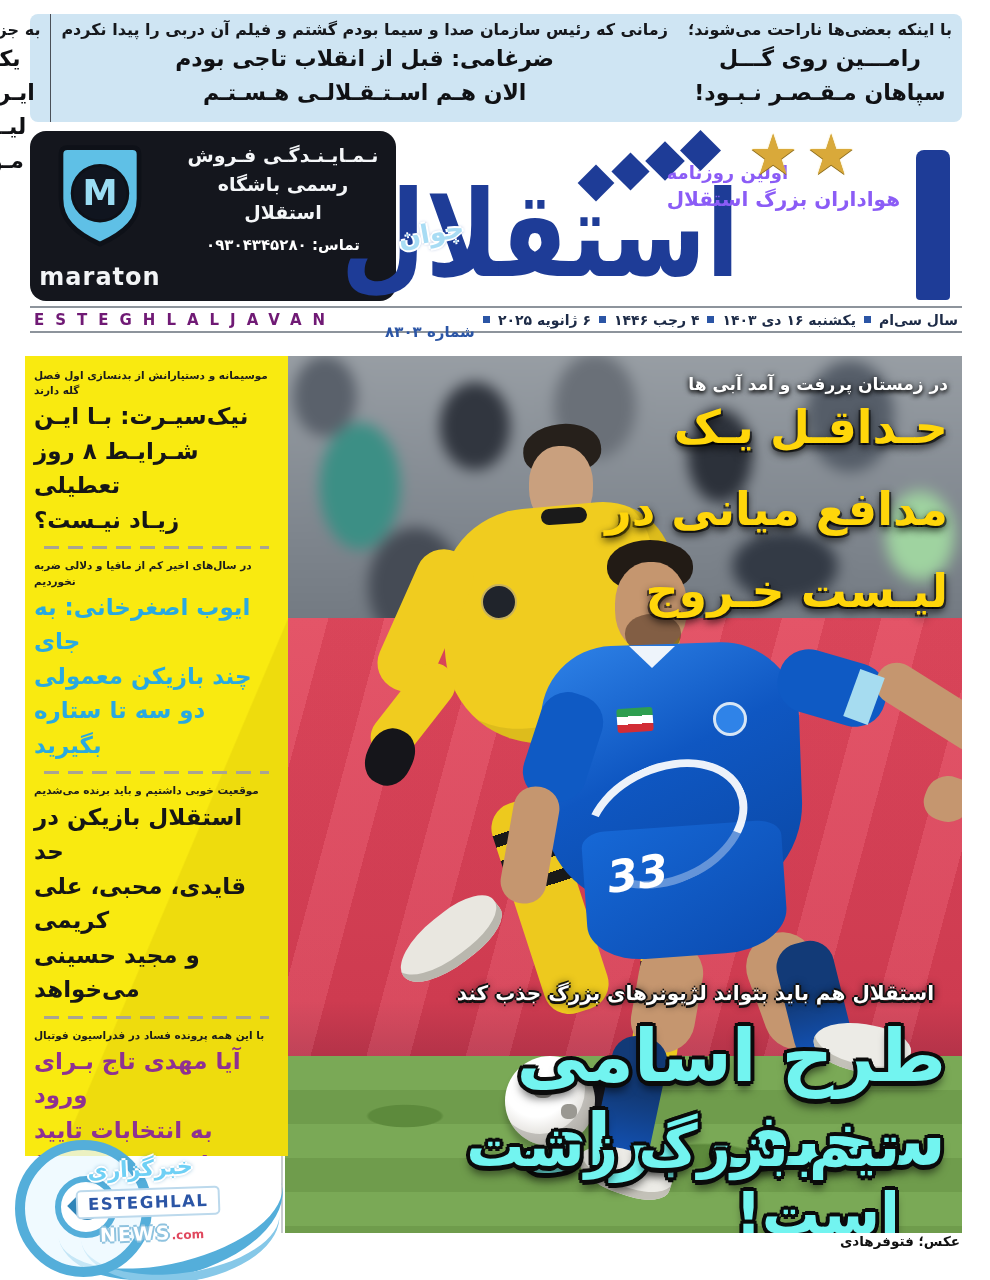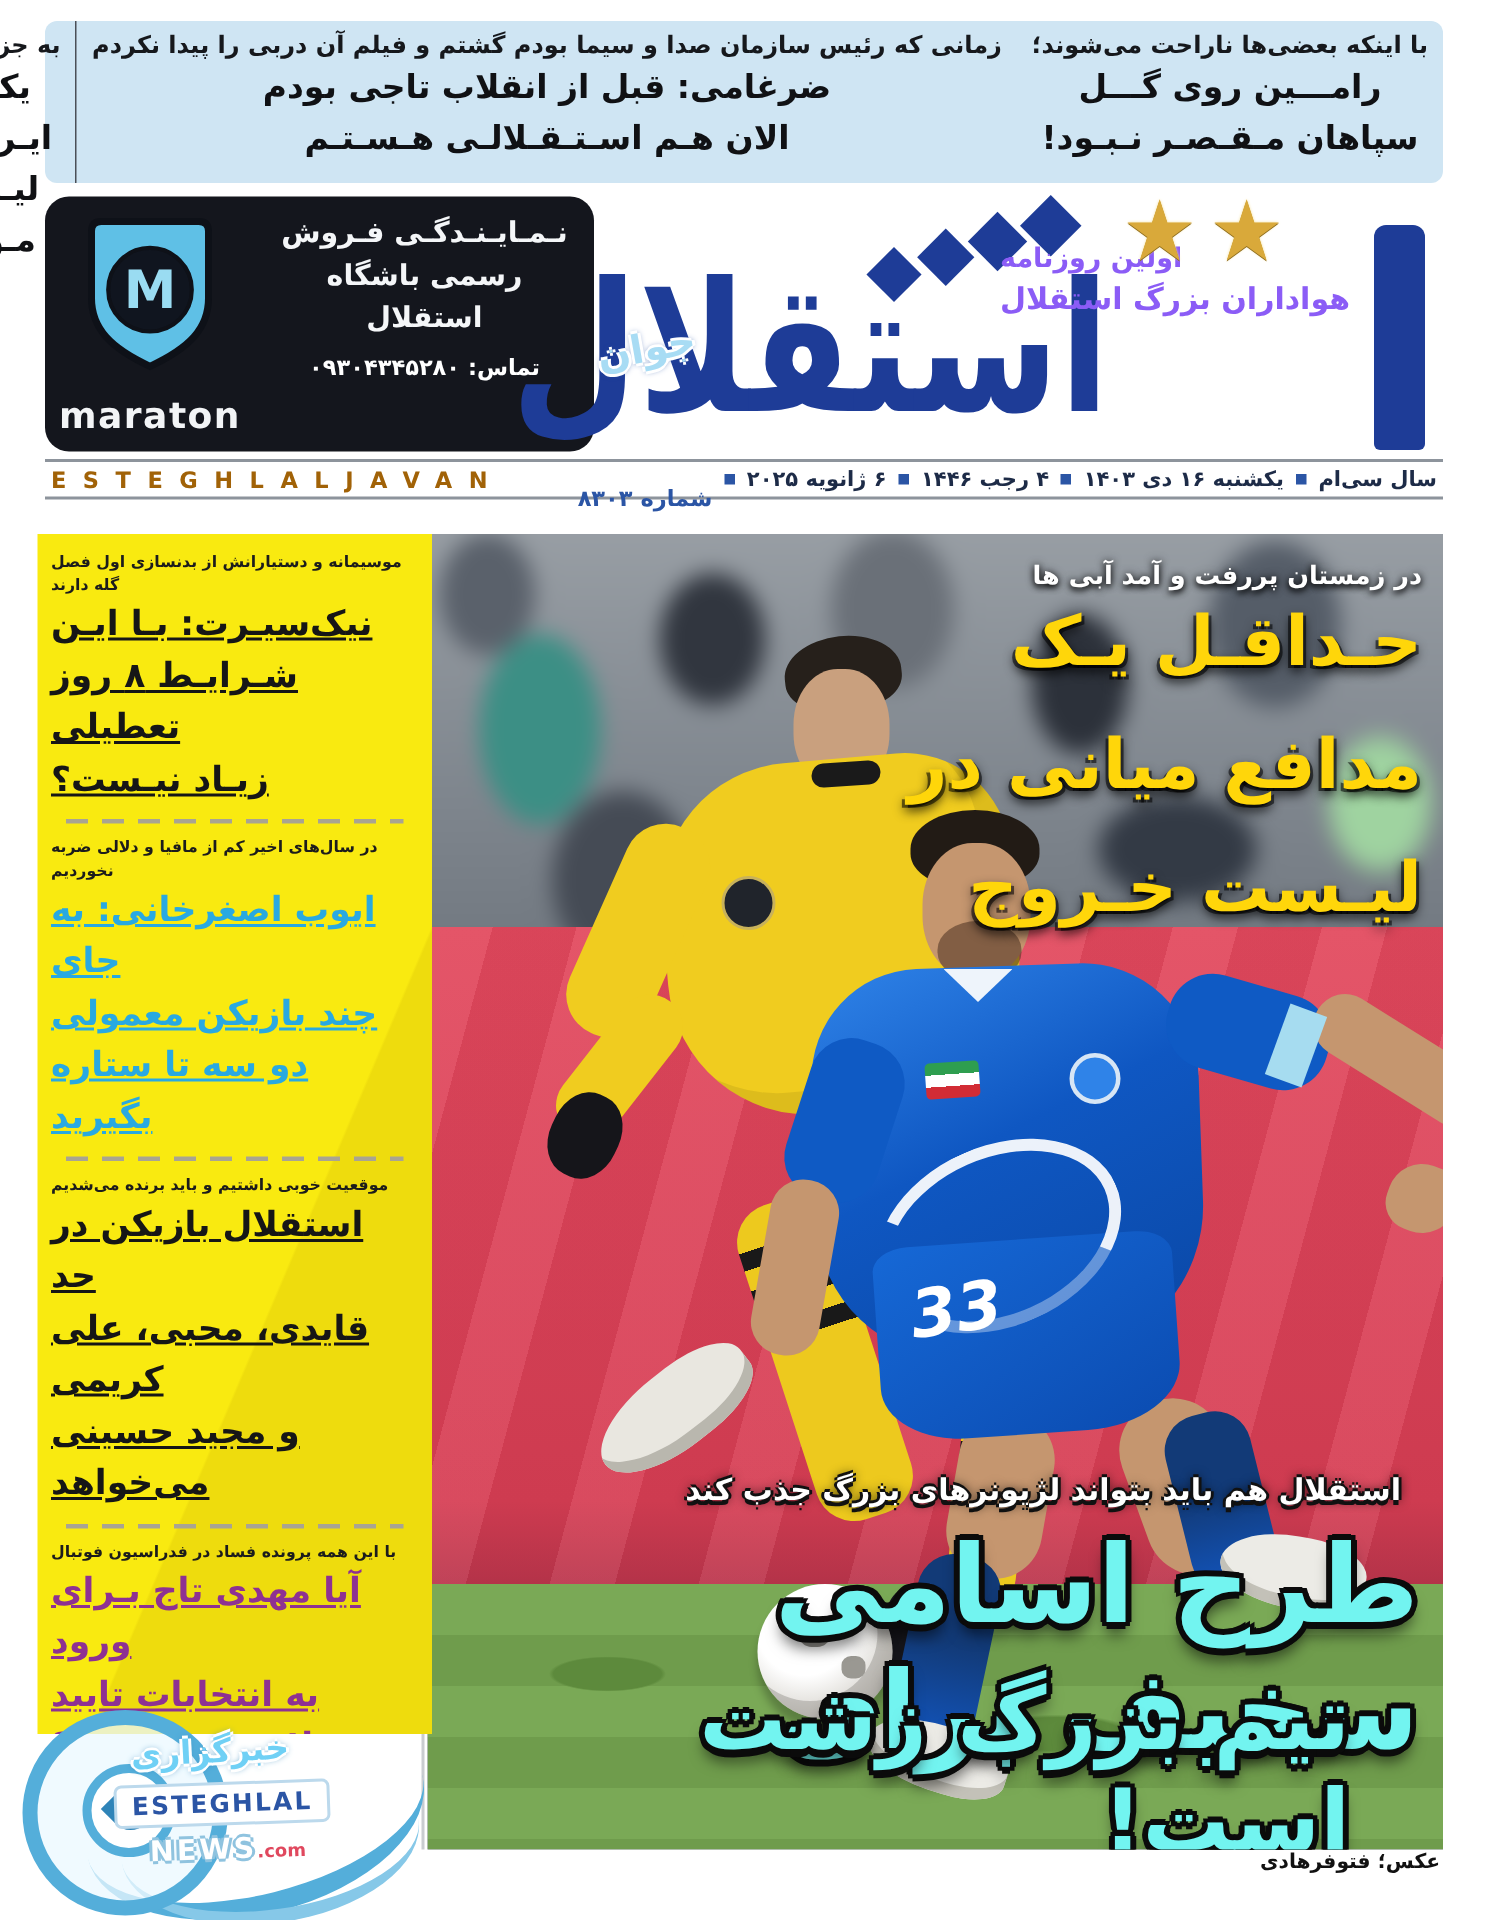--- a/index.html
+++ b/index.html
@@ -36,21 +36,21 @@
   .mh-tag{position:absolute;right:90px;top:160px;direction:rtl;text-align:left;color:#8b5cf6;z-index:2;}
   .mh-tag .t1{font-size:18px;font-weight:800;line-height:1.4;}
   .mh-tag .t2{font-size:20px;font-weight:800;line-height:1.4;}
   
   .dateline{position:absolute;left:30px;top:306px;width:932px;height:27px;
             border-top:2px solid #8d949c;border-bottom:2px solid #8d949c;
             display:flex;align-items:center;justify-content:space-between;direction:rtl;padding:0 4px;box-sizing:border-box;}
   .dl-fa{display:flex;align-items:center;gap:8px;font-size:14px;font-weight:800;color:#1d2b47;direction:rtl;}
   .dl-sq{width:7px;height:7px;background:#2b55a5;display:inline-block;}
   .dl-issue{color:#2b55a5;font-size:15px;font-weight:900;margin-top:24px;}
-  .dl-latin{color:#a16207;font-size:15px;font-weight:800;letter-spacing:11px;direction:ltr;}
+  .dl-latin{color:#701a75;font-size:15px;font-weight:800;letter-spacing:11px;direction:ltr;}
   
   .sidebar{position:absolute;left:25px;top:356px;width:263px;height:800px;
            background:linear-gradient(113deg,#f9ea10 62%,#eedc0d 62.3%);
            direction:rtl;text-align:left;padding:10px 9px;box-sizing:border-box;overflow:hidden;z-index:5;}
   .sb-kicker{font-size:10.5px;font-weight:800;color:#1c1c1c;line-height:1.45;margin:2px 0 1px 0;}
   .sb-hl{font-size:23px;font-weight:900;line-height:1.5;white-space:pre-line;letter-spacing:-0.5px;}
   .sb-div{height:3px;margin:9px 10px;
           background:repeating-linear-gradient(90deg,#a9a492 0 15px,transparent 15px 24px);}
   .c-black{color:#161616;} .c-lblue{color:#29a9e1;} .c-purple{color:#8e3192;}
   
@@ -103,21 +103,21 @@
           border:0;border-bottom:9px solid #86c8e8;transform:rotate(-8deg);box-sizing:border-box;}
   .wm-fa{position:absolute;left:70px;top:28px;width:140px;text-align:center;direction:rtl;
          font-size:22px;font-weight:900;color:#6fd0f5;transform:rotate(-3deg);
          text-shadow:-2px 0 0 #fff,2px 0 0 #fff,0 -2px 0 #fff,0 2px 0 #fff,0 0 5px #2f84b8;}
   .wm-en{position:absolute;left:76px;top:60px;background:#ffffff;border:2px solid #bcd9ec;border-radius:5px;
          padding:3px 10px;font-size:16.5px;font-weight:900;letter-spacing:1.5px;color:#2b55a5;transform:rotate(-2deg);}
   .wm-news{position:absolute;left:100px;top:94px;transform:rotate(-2deg);font-weight:900;}
   .wm-news .n{font-size:19px;color:#ffffff;letter-spacing:2px;
          text-shadow:-2px 0 0 #8fc3df,2px 0 0 #8fc3df,0 -2px 0 #8fc3df,0 2px 0 #8fc3df;}
   .wm-news .c{font-size:12px;color:#e0485e;font-weight:800;}
-  .ml{white-space:pre-line;text-decoration:underline;}
+  .ml{white-space:pre-line;}
 </style>
 </head>
 <body>
 
 <div class="page">
 
   <div class="topstrip">
     <div class="tcol mid">
       <div class="tkicker">با اینکه بعضی‌ها ناراحت می‌شوند؛</div>
       <div class="thl">رامـــین روی گـــل</div>

